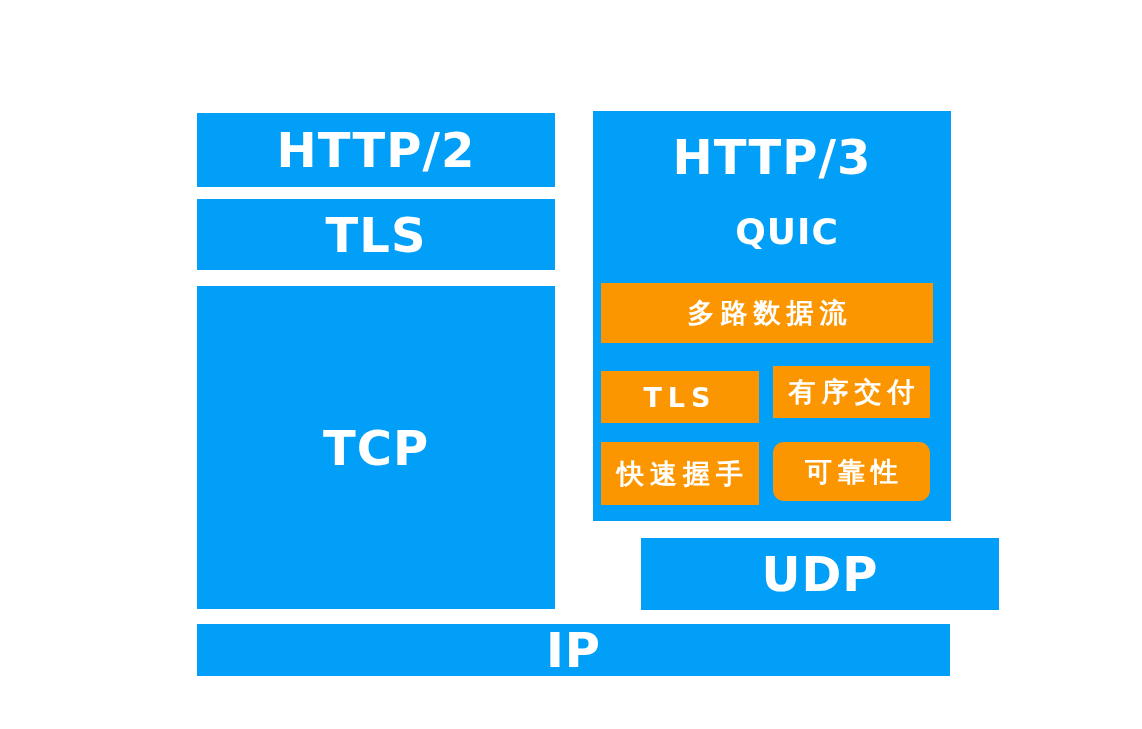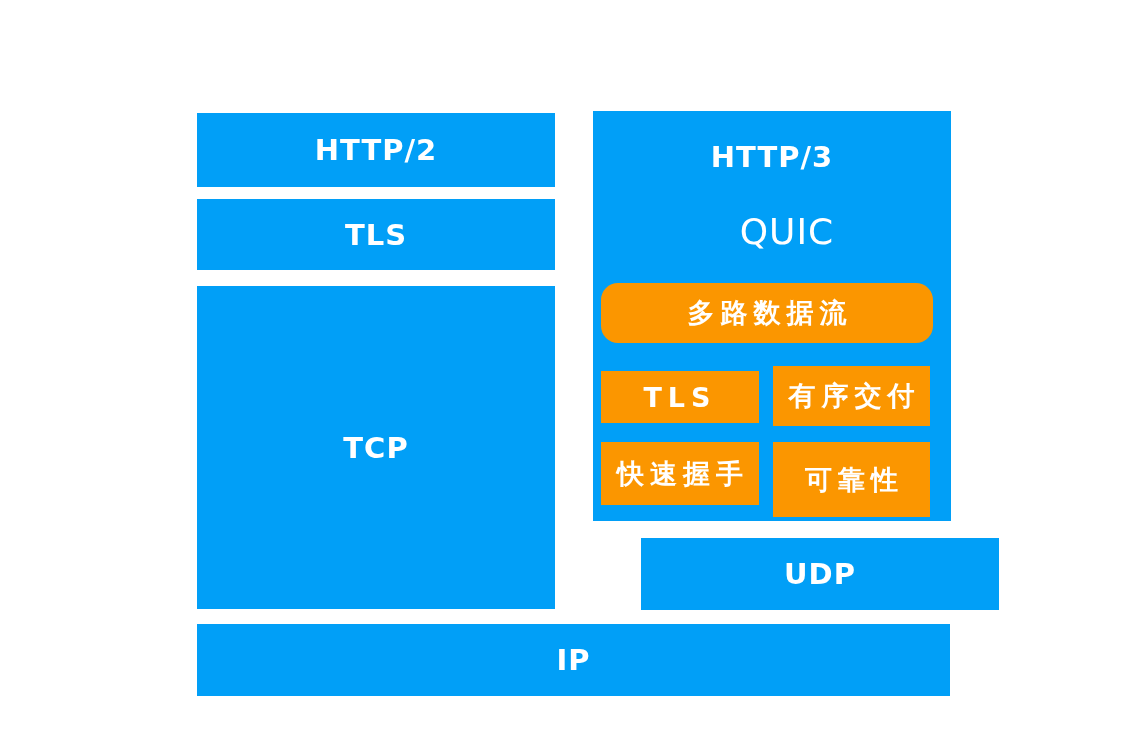--- a/index.html
+++ b/index.html
@@ -27,58 +27,58 @@
     display: flex;
     align-items: center;
     justify-content: center;
     color: var(--label-text);
     font-weight: 700;
   }
   .blue   { background: var(--box-blue); }
   .orange { background: var(--box-orange); }
 
   .main-label {
-    font-size: 29px;
+    font-size: 48px;
     letter-spacing: 1px;
   }
 
   
   .pos-http2 { left: 197px; top: 113px; width: 358px; height: 74px; }
   .pos-tls-left { left: 197px; top: 199px; width: 358px; height: 71px; }
   .pos-tcp { left: 197px; top: 286px; width: 358px; height: 323px; }
 
   
   .pos-http3 { left: 593px; top: 111px; width: 358px; height: 92px; }
   .pos-quic { left: 593px; top: 199px; width: 358px; height: 322px; display: block; }
   .quic-title {
     position: absolute;
     left: 0; top: 12px;
     width: 100%;
     text-align: center;
     font-size: 36px;
-    font-weight: 400;
+    font-weight: 700;
     letter-spacing: 1px;
     color: var(--label-text);
     padding-left: 30px;
   }
   .feature {
     font-size: 27px;
     letter-spacing: 6px;
   }
   .feature .cjk-label { margin-right: -6px; }
-  .pos-f-multiplex   { left: 8px;   top: 84px;  width: 332px; height: 60px; border-radius: 17px; }
+  .pos-f-multiplex   { left: 8px;   top: 84px;  width: 332px; height: 60px; }
   .pos-f-tls         { left: 8px;   top: 172px; width: 158px; height: 52px; }
-  .pos-f-ordered     { left: 180px; top: 167px; width: 157px; height: 60px; }
+  .pos-f-ordered     { left: 180px; top: 167px; width: 157px; height: 52px; }
   .pos-f-handshake   { left: 8px;   top: 243px; width: 158px; height: 63px; }
-  .pos-f-reliability { left: 180px; top: 243px; width: 157px; height: 75px; }
+  .pos-f-reliability { left: 180px; top: 243px; width: 157px; height: 59px; border-radius: 11px; }
 
   .pos-udp { left: 593px; top: 538px; width: 358px; height: 72px; margin-left: 48px; }
 
   
-  .pos-ip { left: 197px; top: 624px; width: 753px; height: 72px; }
+  .pos-ip { left: 197px; top: 624px; width: 753px; height: 52px; }
 </style>
 </head>
 <body>
 
 <div class="canvas">
 
   <div class="box blue main-label pos-http2">
     <span>HTTP/2</span>
   </div>
   <div class="box blue main-label pos-tls-left">

